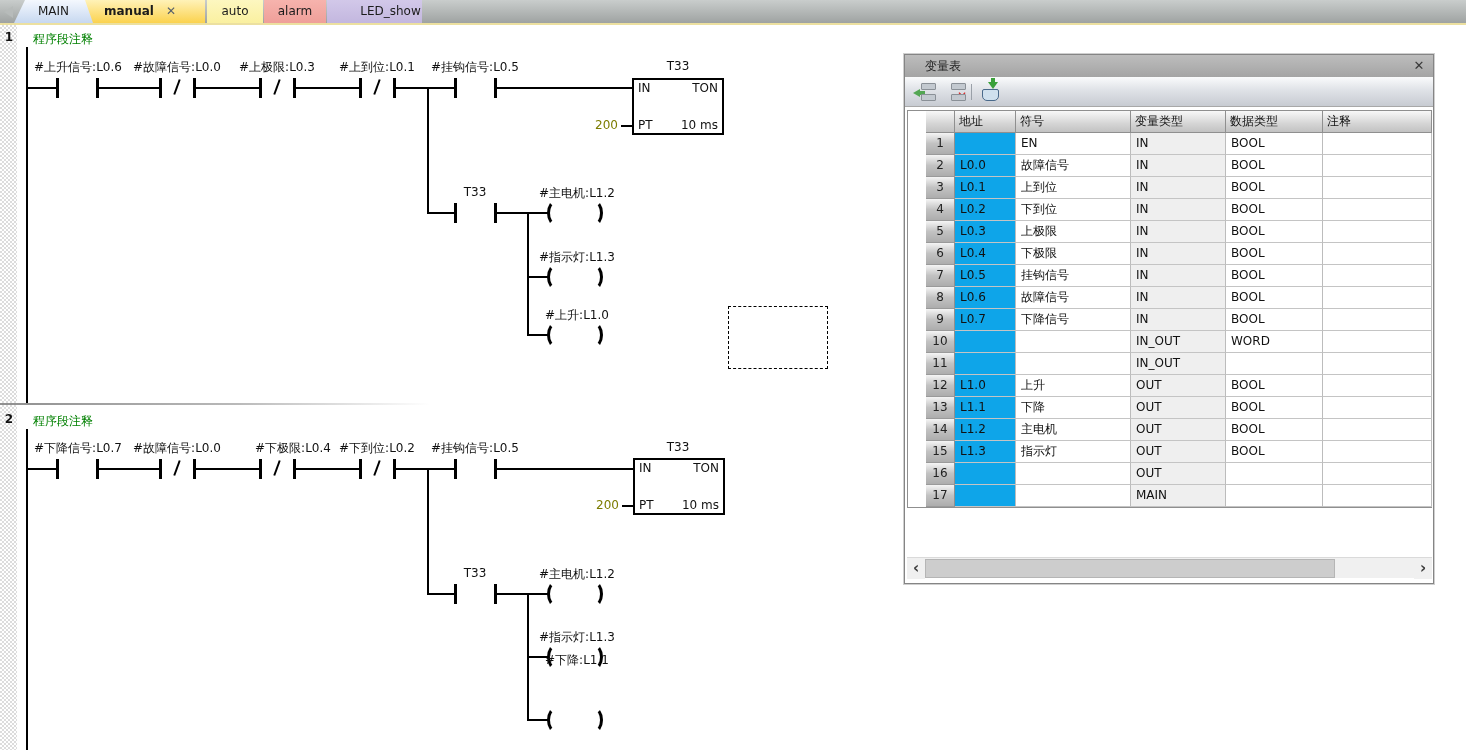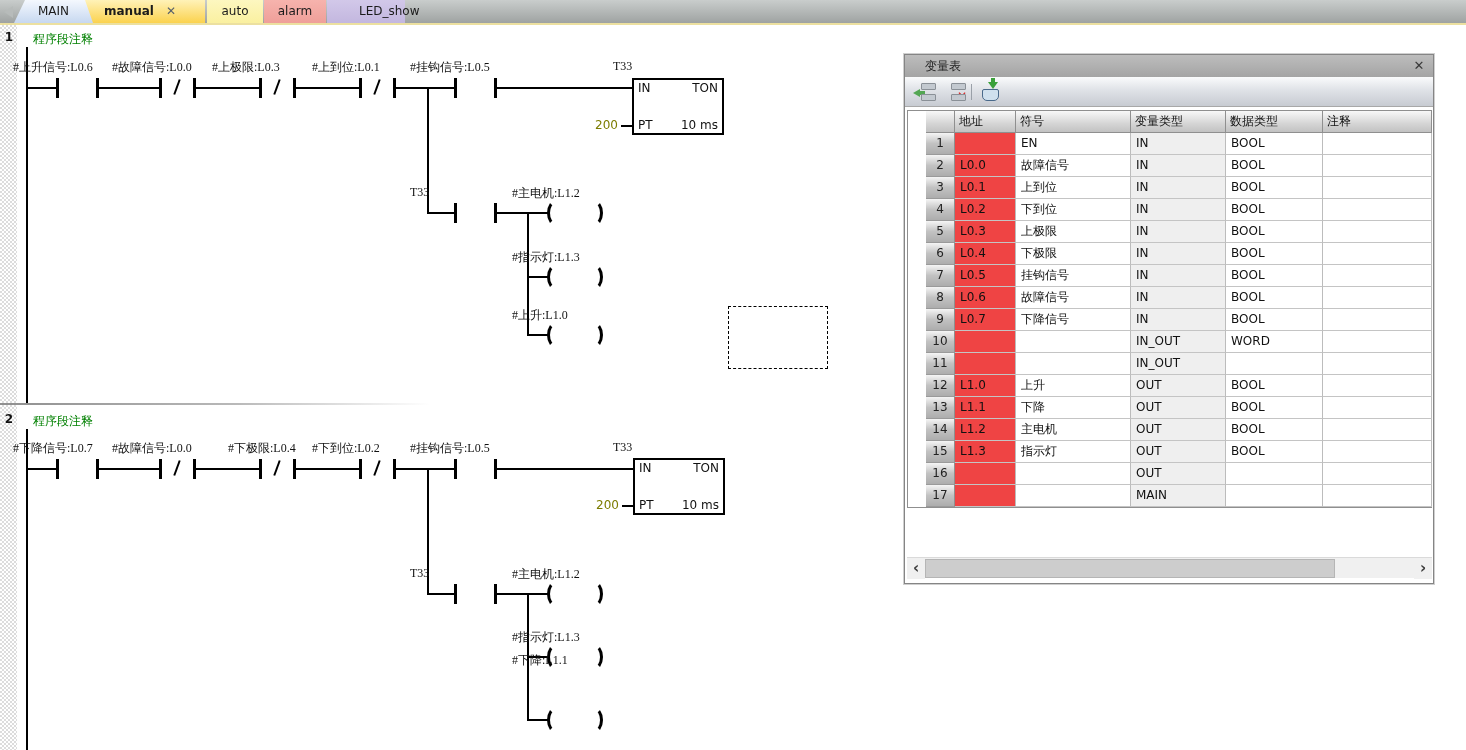--- a/index.html
+++ b/index.html
@@ -20,33 +20,33 @@
               clip-path:polygon(11px 0,71px 0,100% 100%,0 100%);
               background:linear-gradient(#f4f8fe,#c7d8f0); }
   .tab-manual { left:49px; width:156px; z-index:1;
                 clip-path:polygon(15px 0,100% 0,100% 100%,0 100%);
                 background:linear-gradient(#fff2b8,#fbd24e);
                 display:flex; align-items:center; justify-content:center; gap:12px; padding-left:26px; }
   .tab-manual .lbl { font-weight:bold; }
   .tab-manual .x { color:#57606b; font-weight:bold; font-size:12px; }
   .tab-auto { left:207px; width:56px; background:linear-gradient(#fdf7c0,#faf0a0); }
   .tab-alarm { left:264px; width:62px; background:linear-gradient(#f6b3ad,#ef9f99); }
-  .tab-led { left:327px; width:78px; background:linear-gradient(#d2c8e9,#c3b7df);padding-left:32px; }
+  .tab-led { left:327px; width:95px; background:linear-gradient(#d2c8e9,#c3b7df);padding-left:32px; }
 
   
   .margin-strip { position:absolute; left:0; top:25px; width:17px; height:725px;
                   background:conic-gradient(#dcdcdc 0 25%, #fff 0 50%, #dcdcdc 0 75%, #fff 0);
                   background-size:4px 4px; }
   .net-num { position:absolute; width:16px; text-align:center; font-weight:bold; color:#111; }
   .net-comment { position:absolute; color:#008000; white-space:nowrap; }
   .wire-h { position:absolute; height:2px; background:#000; }
   .wire-v { position:absolute; width:2px; background:#000; }
   .cbar { position:absolute; width:3px; height:20px; background:#000; }
   .nc-slash { position:absolute; width:2px; height:16px; background:#000; transform:rotate(20deg); }
-  .lad-label { position:absolute; width:130px; white-space:nowrap;font-family:Liberation Serif, serif; }
+  .lad-label { position:absolute; width:130px; text-align:center; white-space:nowrap; }
   .coil { position:absolute; width:56px; height:26px; }
   .coil .pl,.coil .pr { position:absolute; top:0; width:18px; height:26px;
                         border:3px solid transparent; border-radius:50%; }
   .coil .pl { left:0; border-left-color:#000; }
   .coil .pr { right:0; border-right-color:#000; }
   .timer-box { position:absolute; width:92px; height:57px; border:2px solid #000; background:#fff; }
   .timer-box span { position:absolute; }
   .t-in { left:4px; top:1px; }  .t-ton { right:4px; top:1px; }
   .t-pt { left:4px; bottom:1px;margin-top:35px; } .t-base { right:4px; bottom:1px; }
   .preset { position:absolute; width:44px; text-align:right; color:#7c7c00; }
@@ -86,21 +86,21 @@
              display:grid; grid-template-columns:29px 61px 115px 95px 97px 1fr;
              grid-auto-rows:22px; border:1px solid #8f8f8f; border-right:none;padding-left:18px; }
   .vh { background:linear-gradient(180deg,#f8f8f8,#d5d5d5 60%,#c2c2c2);
         border-right:1px solid #8f8f8f; border-bottom:1px solid #8f8f8f;
         line-height:21px; padding-left:4px; white-space:nowrap; overflow:hidden; }
   .vn { background:linear-gradient(180deg,#f5f5f5,#c2c2c2 50%,#adadad);
         border-right:1px solid #8f8f8f; border-bottom:1px solid #9a9a9a;
         line-height:21px; text-align:center; color:#222; }
   .vc { border-right:1px solid #bcbcbc; border-bottom:1px solid #c4c4c4;
         line-height:21px; padding-left:5px; white-space:nowrap; overflow:hidden; background:#fff; }
-  .vc.col1 { background:#ef4444; }
+  .vc.col1 { background:#0ea5e9; }
   .vc.col3 { background:#efefef; }
 
   .vt-scroll { position:absolute; left:2px; top:502px; width:525px; height:21px;
                background:#f0f0f0; border-top:1px solid #dadada; }
   .sb-btn { position:absolute; top:0; width:18px; height:21px; line-height:20px; text-align:center;
             color:#3c3c3c; font-size:15px; font-weight:bold; background:#f0f0f0; }
   .sb-left { left:0; } .sb-right { right:0; }
   .sb-thumb { position:absolute; left:18px; top:1px; width:410px; height:19px;
               background:#cdcdcd; border:1px solid #b5b5b5; }
 </style>

